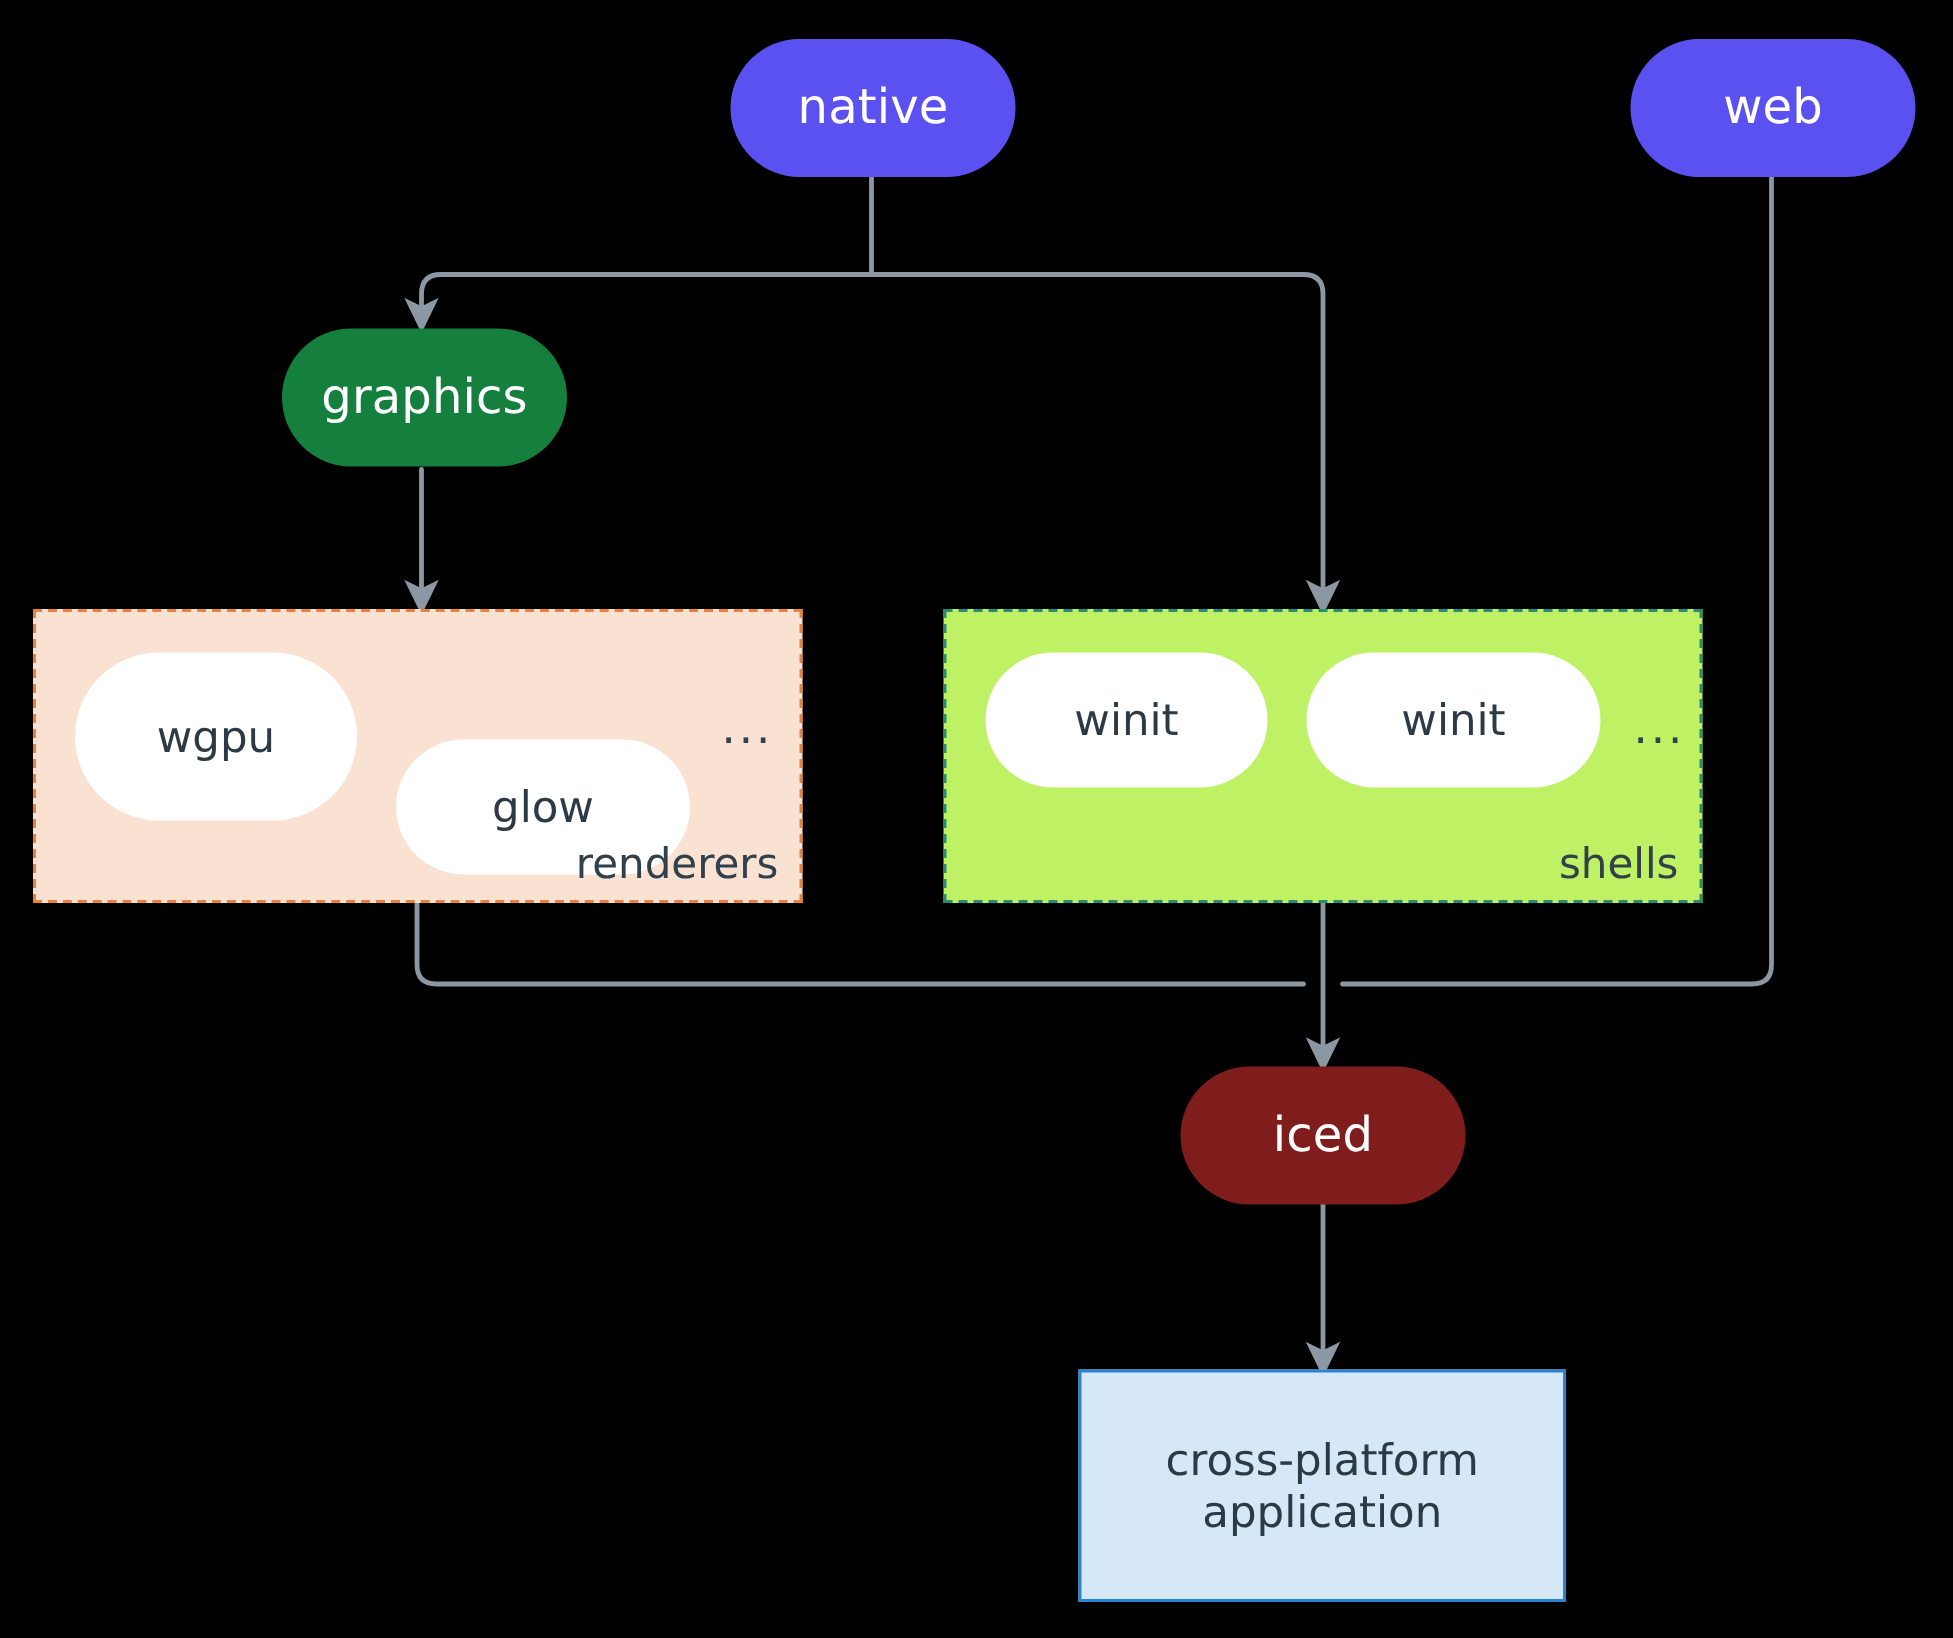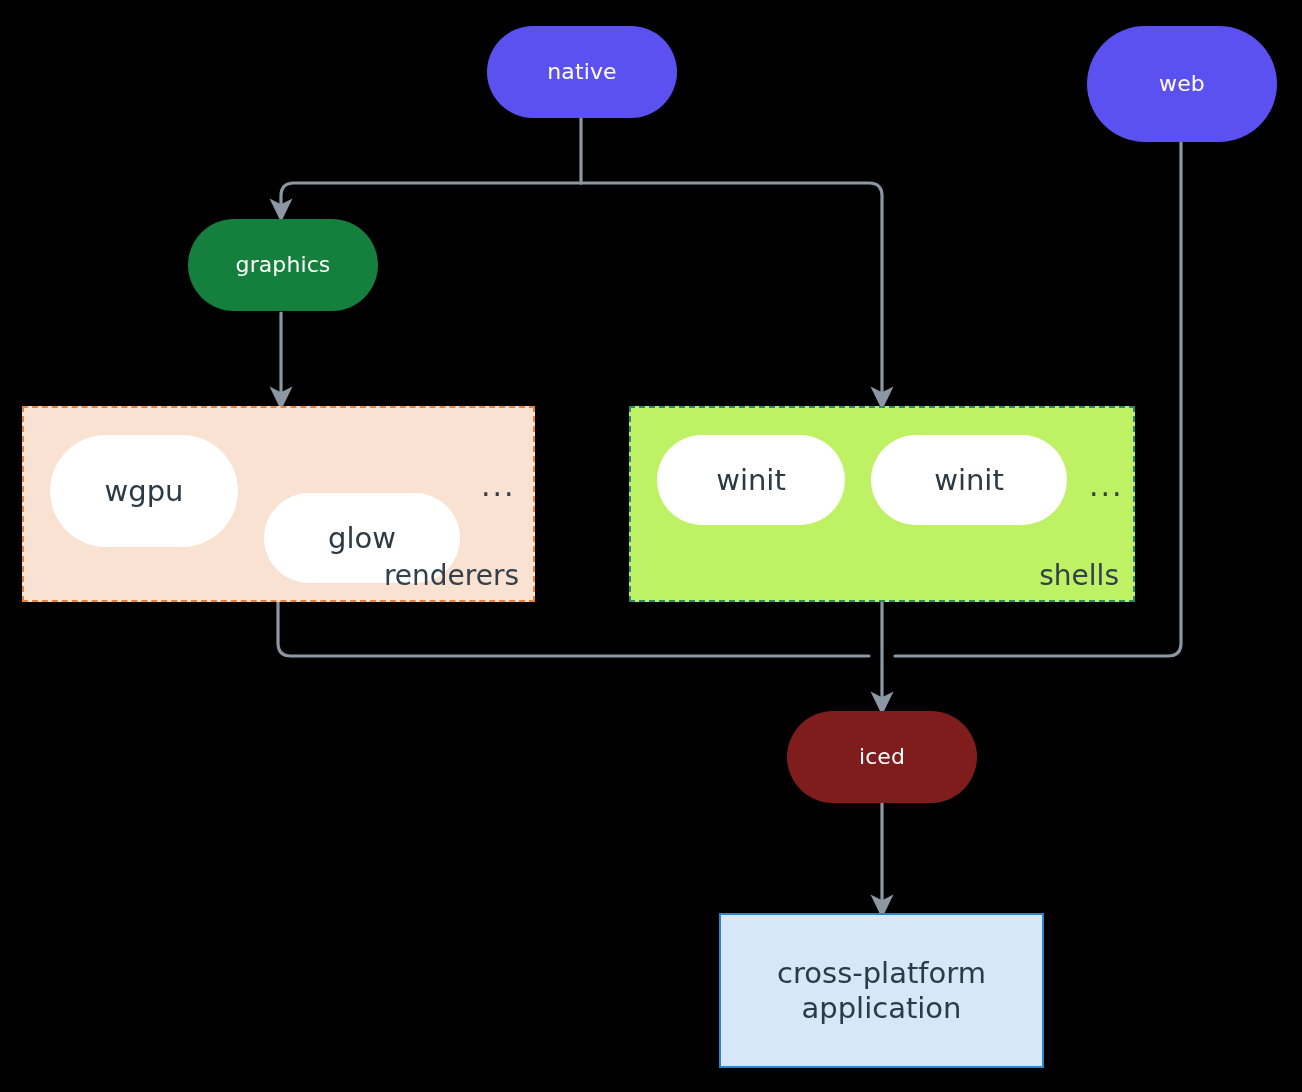--- a/index.html
+++ b/index.html
@@ -30,21 +30,21 @@
     align-items: center;
     justify-content: center;
     box-sizing: border-box;
     text-align: center;
     line-height: 1.18;
   }
   
   .pill {
     border-radius: 999px;
     color: #ffffff;
-    font-size: 22px;
+    font-size: 32px;
     letter-spacing: 0.1px;
   }
   .pill-native  { background: #5B51F0; }
   .pill-web     { background: #5B51F0; }
   .pill-graphics{ background: #15803d; }
   .pill-iced    { background: #7f1d1d; }
 
   
   .group {
     position: absolute;
@@ -124,21 +124,21 @@
       <path d="M1181,117 L1181,643 Q1181,656 1168,656 L895,656"></path>
 
       <path d="M882,803 L882,906" marker-end="url(#arrow)"></path>
     </g>
   </svg>
 
   <div class="node pill pill-native" style="left:487px; top:26px; width:190px; height:92px;">
     <span>native</span>
   </div>
 
-  <div class="node pill pill-web" style="left:1087px; top:26px; width:190px; height:116px;">
+  <div class="node pill pill-web" style="left:1087px; top:26px; width:190px; height:92px;">
     <span>web</span>
   </div>
 
   <div class="node pill pill-graphics" style="left:188px; top:219px; width:190px; height:92px;">
     <span>graphics</span>
   </div>
 
   <div class="group group-renderers" style="left:22px; top:406px; width:513px; height:196px;">
     <div class="chip" style="left:26px; top:27px; width:188px; height:112px;">
       <span>wgpu</span>

